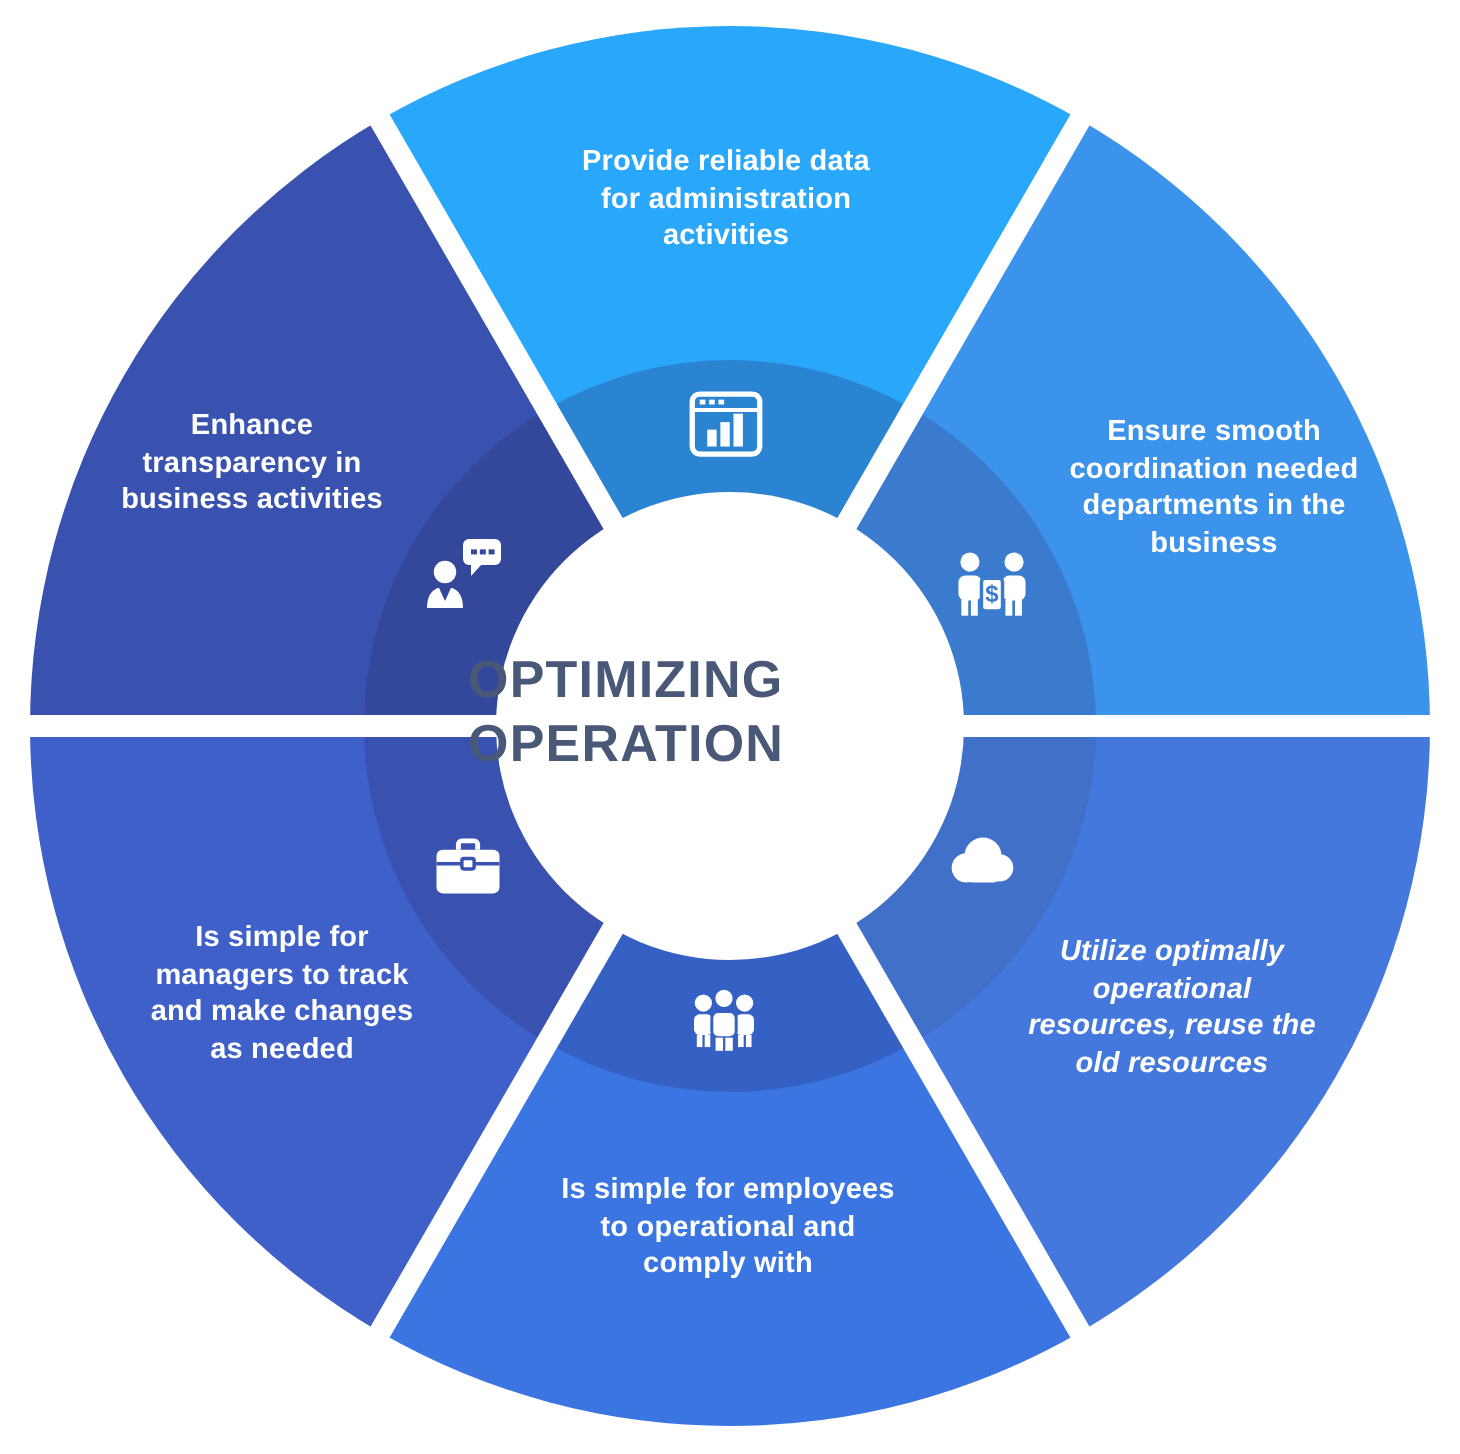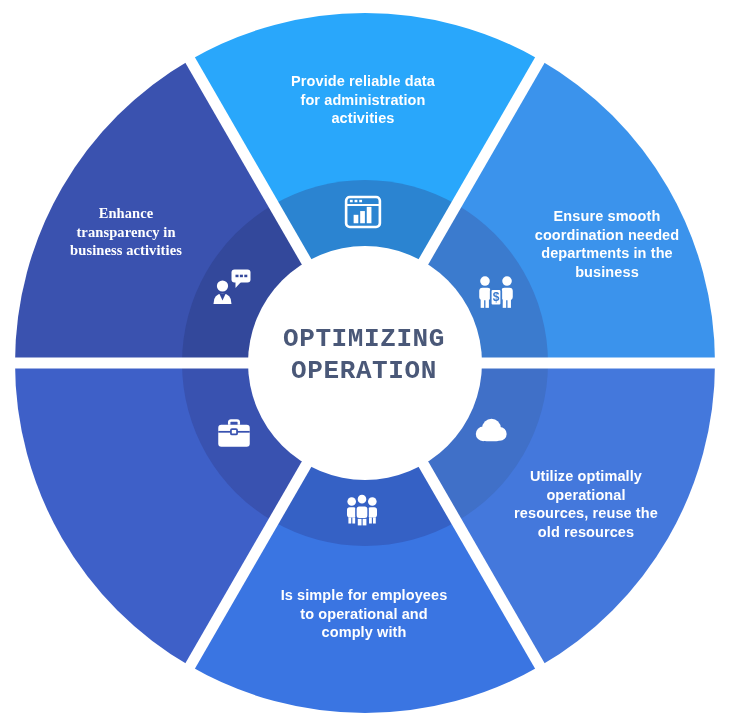--- a/index.html
+++ b/index.html
@@ -19,37 +19,36 @@
     text-align: center;
     color: #ffffff;
     font-size: 14.5px;
     font-weight: 700;
     line-height: 1.28;
     white-space: pre-line;
     letter-spacing: 0.1px;
   }
   .label-top          { left: 363px; top: 100px; width: 200px; }
   .label-top-right    { left: 607px; top: 244px; width: 195px; }
-  .label-bottom-right { left: 586px; top: 504px; width: 190px; }
+  .label-bottom-right { left: 586px; top: 504px; width: 190px; font-style: italic; }
   .label-bottom       { left: 364px; top: 614px; width: 200px; }
   .label-bottom-left  { left: 141px; top: 497px; width: 180px; }
-  .label-top-left     { left: 126px; top: 232px; width: 180px; font-family: Liberation Serif, serif; }
+  .label-top-left     { left: 126px; top: 232px; width: 180px; }
 
   .center-title {
     position: absolute;
     left: 364px; top: 356px;
     transform: translate(-50%, -50%);
     width: 260px;
-    text-align: center;
+    text-align: left;
     font-size: 26px;
     font-weight: 700;
     letter-spacing: 0.6px;
     line-height: 1.22;
     white-space: pre-line;
-    font-family: Liberation Mono, monospace;
   }
 
   .icon { position: absolute; transform: translate(-50%, -50%); }
   .icon svg { display: block; }
   .icon-top          { left: 363px; top: 212px; }
   .icon-top-right    { left: 496px; top: 293px; }
   .icon-bottom-right { left: 491px; top: 430px; }
   .icon-bottom       { left: 362px; top: 509px; }
   .icon-bottom-left  { left: 234px; top: 434px; }
   .icon-top-left     { left: 233px; top: 287px; }
@@ -88,20 +87,24 @@
 coordination needed
 departments in the
 business</div>
   <div class="seg-label label-bottom-right">Utilize optimally
 operational
 resources, reuse the
 old resources</div>
   <div class="seg-label label-bottom">Is simple for employees
 to operational and
 comply with</div>
+  <div class="seg-label label-bottom-left">Is simple for
+managers to track
+and make changes
+as needed</div>
   <div class="seg-label label-top-left">Enhance
 transparency in
 business activities</div>
 
   <div class="center-title" id="center-title" style="color: rgb(74, 88, 120);">OPTIMIZING
 OPERATION</div>
 
   <div class="icon icon-top">
     <svg width="45" height="45" viewBox="0 0 48 48">
       <rect x="6" y="8" width="36" height="32" rx="4" fill="none" stroke="#fff" stroke-width="2.8"></rect>

